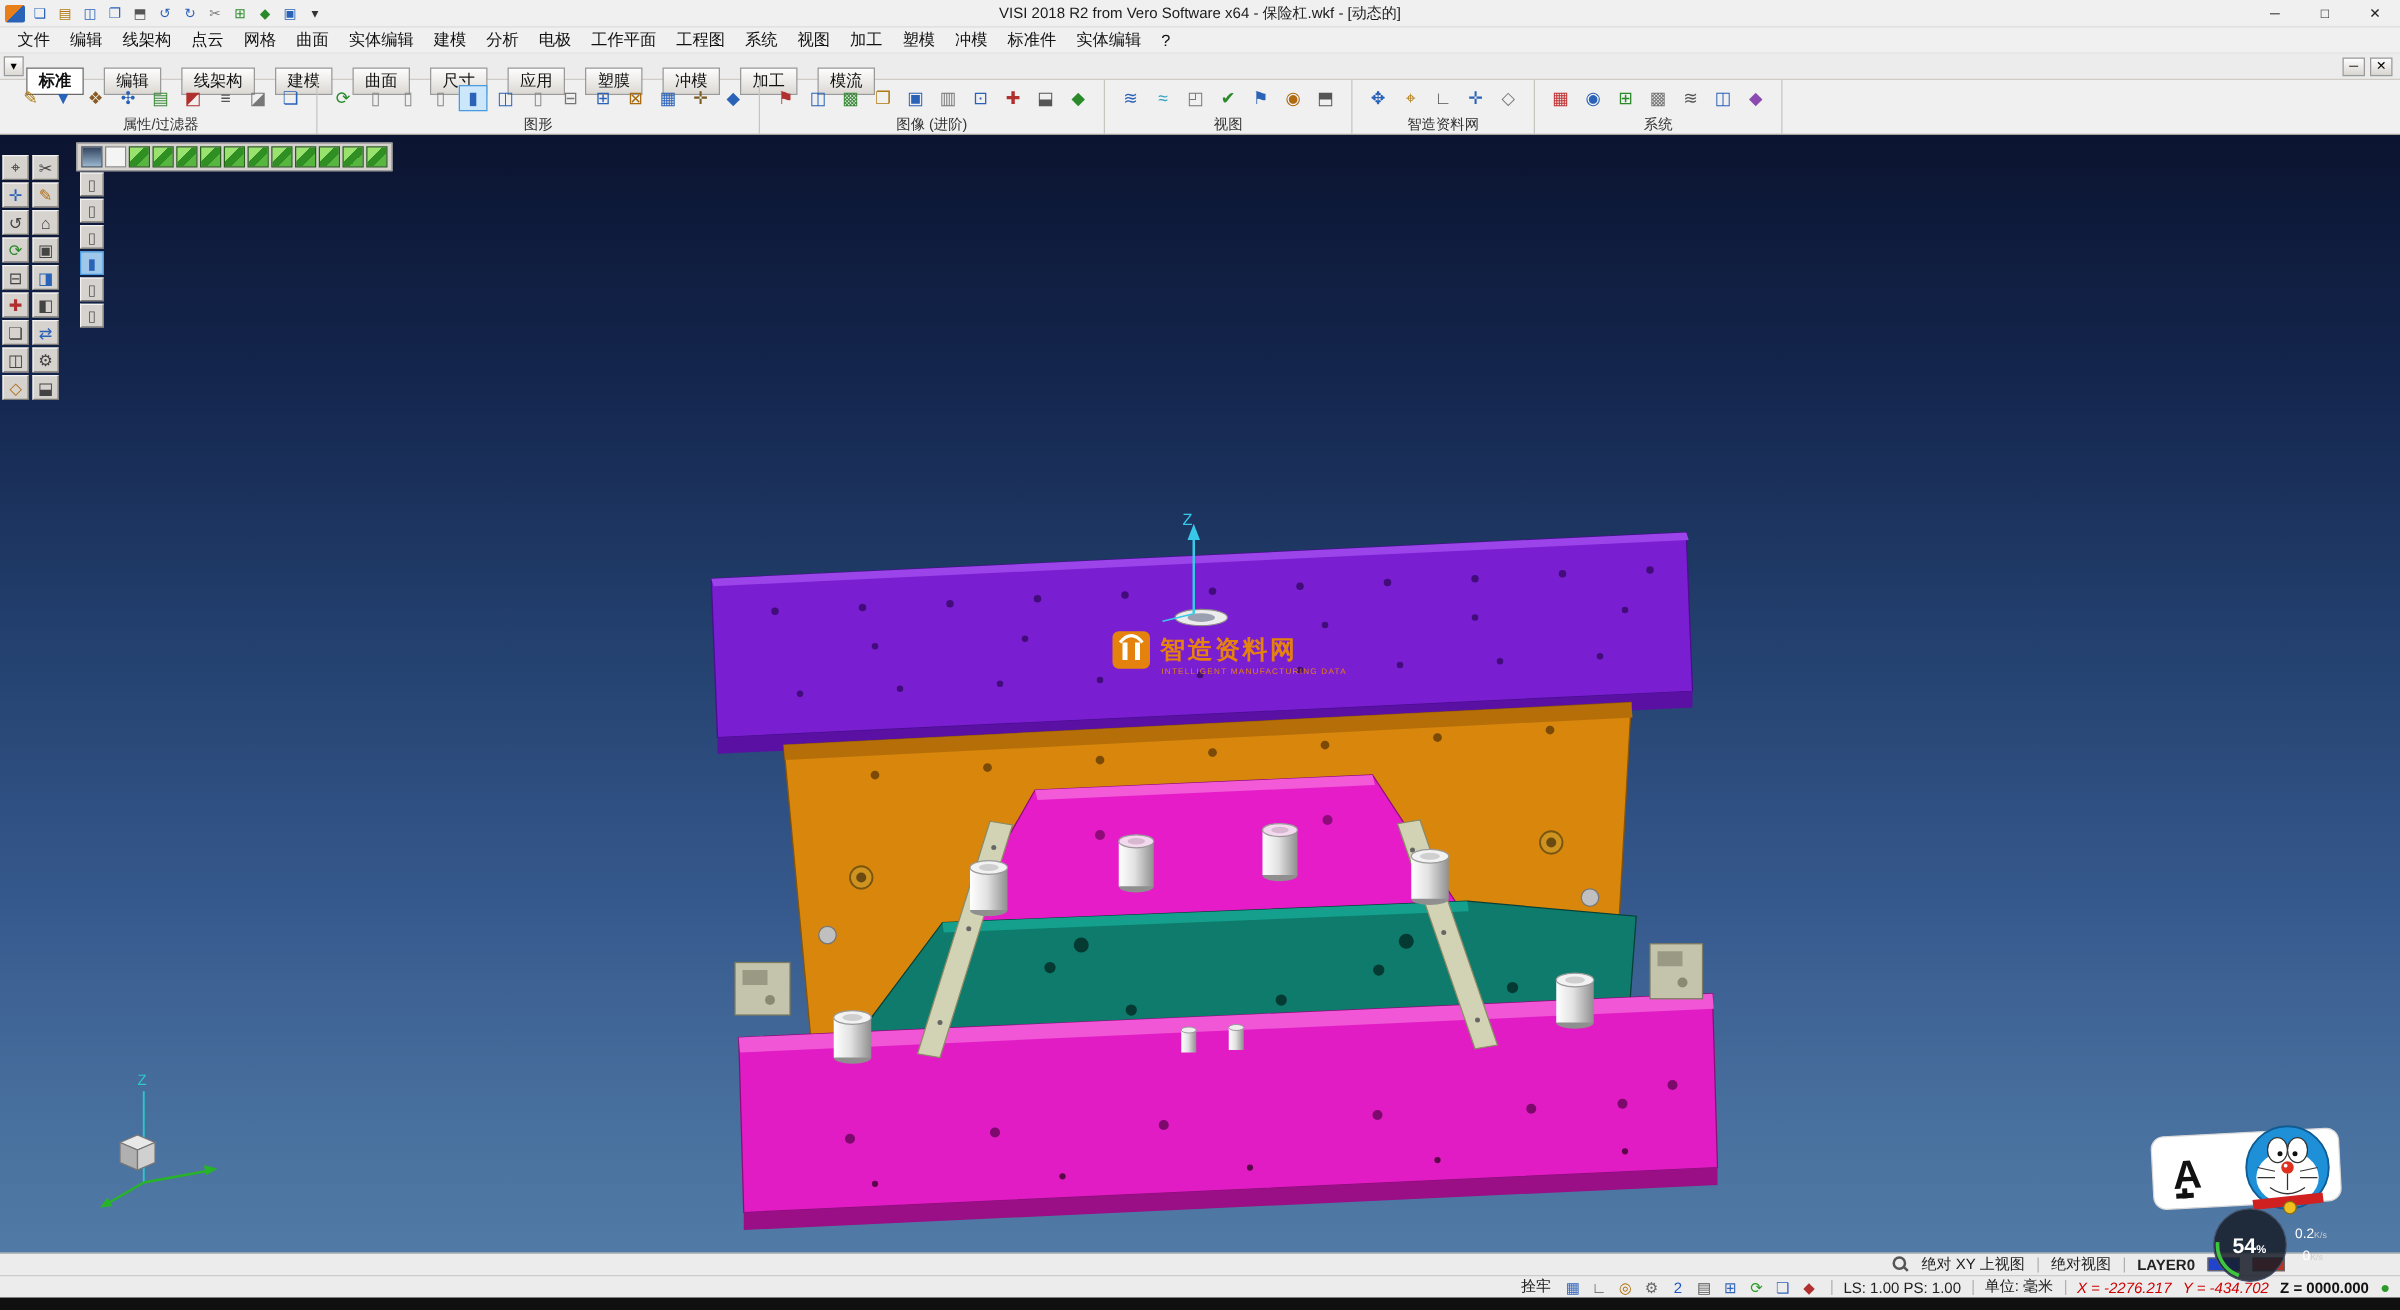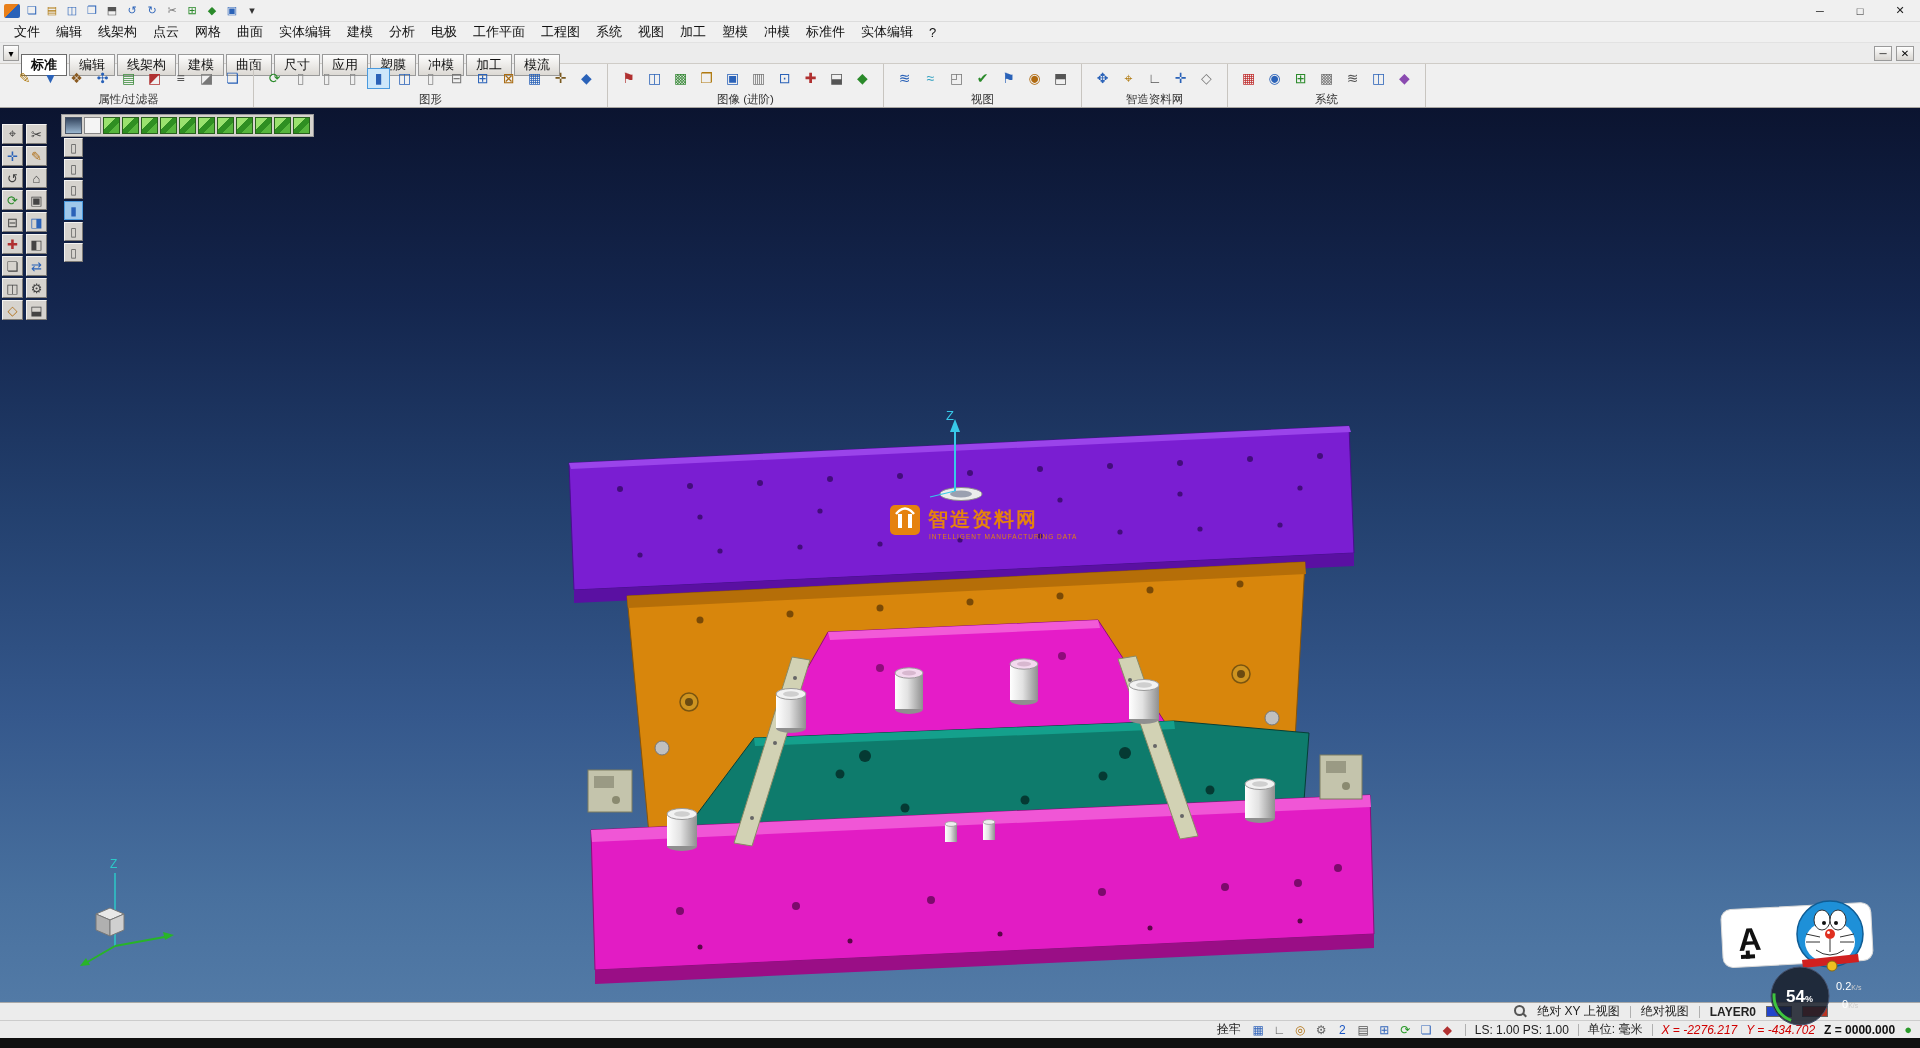--- a/index.html
+++ b/index.html
@@ -12,21 +12,21 @@
   .qi{width:18px;height:16px;display:inline-flex;align-items:center;justify-content:center;font-size:11px;cursor:default;}
   .win-title{position:absolute;left:0;right:0;text-align:center;font-size:12px;color:#1a1a1a;pointer-events:none;}
   .win-controls{margin-left:auto;display:flex;height:22px;}
   .wc{width:40px;height:22px;display:flex;align-items:center;justify-content:center;font-size:11px;color:#222;}
   
   .menubar{height:21px;background:#f0f0f0;display:flex;align-items:center;padding-left:6px;border-bottom:1px solid #e2e2e2;}
   .menubar span{padding:2px 8px;font-size:13px;color:#111;}
   
   .tabbar{height:21px;background:#ececec;display:flex;align-items:center;padding-left:3px;border-bottom:1px solid #cfccc7;}
   .tab-more{width:16px;height:16px;display:flex;align-items:center;justify-content:center;font-size:10px;border:1px solid #9a9a9a;background:linear-gradient(#fefefe,#dcd9d4);margin-right:2px;}
-  .tabbar .tabs{display:flex;gap:2px;margin-top:24px;}
+  .tabbar .tabs{display:flex;gap:16px;margin-top:24px;}
   .tabbar .tabs span{padding:1px 9px;font-size:13px;color:#111;border:1px solid #9a9a9a;background:linear-gradient(#fdfdfd,#dcd9d4);}
   .tabbar .tabs span.active{background:#ffffff;font-weight:bold;border-color:#6a6a6a;}
   .child-controls{margin-left:auto;display:flex;gap:4px;margin-right:6px;}
   .child-controls span{width:18px;height:15px;display:flex;align-items:center;justify-content:center;font-size:10px;border:1px solid #9a9a9a;background:linear-gradient(#fefefe,#d8d5d0);}
   
   .ribbon{height:44px;background:#f0f0f0;display:flex;align-items:stretch;border-bottom:1px solid #a8a5a0;padding-left:4px;}
   .rgroup{display:flex;flex-direction:column;align-items:center;padding:1px 9px 0 9px;border-right:1px solid #c8c5c0;}
   .ricons{display:flex;gap:3px;align-items:center;height:26px;}
   .ri{width:23px;height:21px;display:inline-flex;align-items:center;justify-content:center;font-size:14px;border:1px solid transparent;}
   .ri.active{background:#cde7fa;border:1px solid #4a9ade;}
@@ -74,20 +74,21 @@
       <span class="qi" style="color: rgb(42, 98, 184);">❐</span>
       <span class="qi" style="color: rgb(85, 85, 85);">⬒</span>
       <span class="qi" style="color: rgb(42, 98, 184);">↺</span>
       <span class="qi" style="color: rgb(42, 98, 184);">↻</span>
       <span class="qi" style="color: rgb(119, 119, 119);">✂</span>
       <span class="qi" style="color: rgb(42, 138, 42);">⊞</span>
       <span class="qi" style="color: rgb(42, 138, 42);">◆</span>
       <span class="qi" style="color: rgb(42, 98, 184);">▣</span>
       <span class="qi" style="color: rgb(51, 51, 51);">▾</span>
     </div>
+  <div class="win-title">VISI 2018 R2 from Vero Software x64 - 保险杠.wkf - [动态的]</div>
   <div class="win-controls">
     <span class="wc">─</span>
     <span class="wc">□</span>
     <span class="wc">✕</span>
   </div>
 </div>
 
 <div class="menubar">
     <span>文件</span>
     <span>编辑</span>

